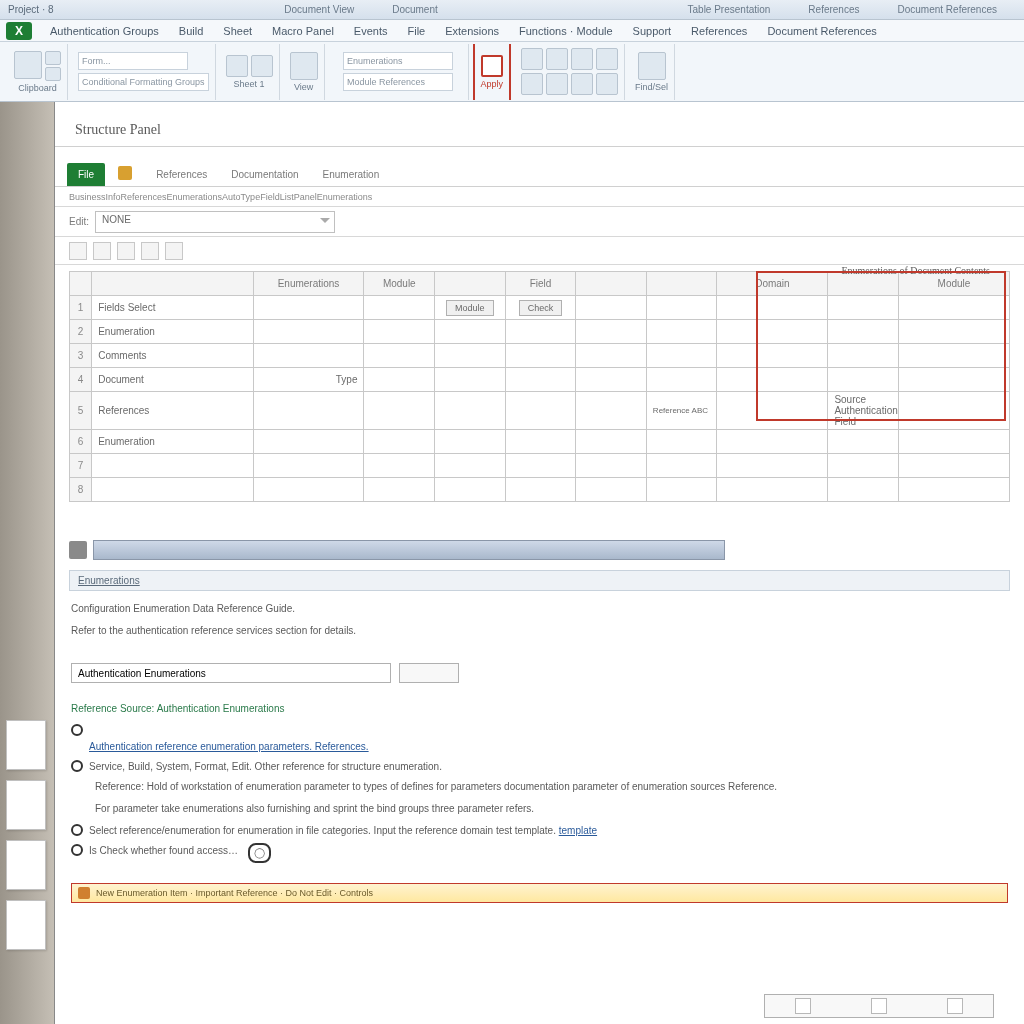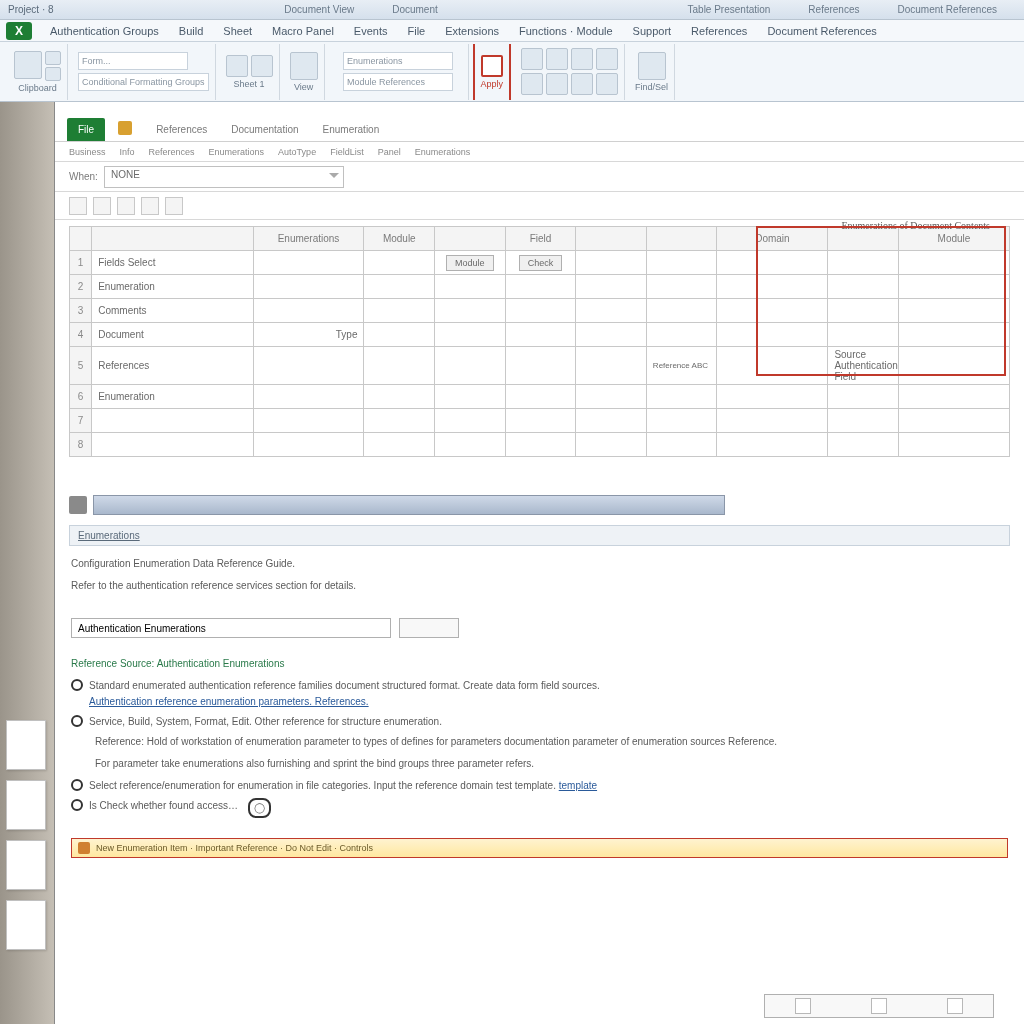--- a/index.html
+++ b/index.html
@@ -36,21 +36,21 @@
 
 
 .doc-hdr{padding:20px 20px 8px 20px;border-bottom:1px solid #d0d0d0}
 .doc-title{font-size:14px;color:#5a5a5a;font-family:serif}
 
 
 .inner-tabs{height:40px;border-bottom:1px solid #d0d0d0;display:flex;align-items:flex-end;padding:0 12px;gap:2px}
 .itab{padding:5px 10px;font-size:10px;color:#7a7a7a;border:1px solid transparent;cursor:pointer;display:flex;align-items:center;gap:4px}
 .itab.active{background:#1e7e34;color:#fff;border-radius:2px 2px 0 0}
 .itab .ico{width:14px;height:14px;background:#d8a030;border-radius:2px}
-.inner-subtabs{height:20px;border-bottom:1px solid #d8d8d8;display:flex;align-items:center;padding:0 14px;gap:14px;font-size:9px;color:#8a8a8a}
+.inner-subtabs{height:20px;border-bottom:1px solid #d8d8d8;display:flex;align-items:center;padding:0 14px;font-size:9px;color:#8a8a8a}
 .inner-subtabs span{cursor:pointer}
 
 
 .fxbar{height:30px;display:flex;align-items:center;padding:4px 14px;gap:6px;border-bottom:1px solid #d8d8d8}
 .fxbar .fxlabel{font-size:10px;color:#7a7a7a}
 .fxbar .fxsel{width:240px;height:22px;border:1px solid #c0c0c0;background:#fff;font-size:10px;padding:2px 6px;color:#6a6a6a}
 .fxbar .fxsel.tri{position:relative}
 .fxbar .fxsel.tri:after{content:"";position:absolute;right:4px;top:6px;border:5px solid transparent;border-top-color:#aaa}
 
 
@@ -189,20 +189,23 @@
       <div class="side-thumbs">
         <div class="th"></div>
         <div class="th"></div>
         <div class="th"></div>
         <div class="th"></div>
       </div>
     </div>
 
     <div class="doc" style="position:relative">
 
+      <div class="doc-hdr">
+        <div class="doc-title">Structure Panel</div>
+      </div>
 
       <div class="inner-tabs">
         <div class="itab active">
             <span>File</span>
           </div>
         <div class="itab">
             <span class="ico"></span>
           </div>
         <div class="itab">References</div>
         <div class="itab">Documentation</div>
@@ -214,21 +217,21 @@
         <span>Info</span>
         <span>References</span>
         <span>Enumerations</span>
         <span>AutoType</span>
         <span>FieldList</span>
         <span>Panel</span>
         <span>Enumerations</span>
       </div>
 
       <div class="fxbar">
-        <span class="fxlabel">When:</span>
+        <span class="fxlabel">Edit:</span>
         <div class="fxsel tri">NONE</div>
       </div>
 
       <div class="minibar">
         <div class="mico"></div>
         <div class="mico"></div>
         <div class="mico"></div>
         <div class="mico"></div>
         <div class="mico"></div>
       </div>
@@ -386,21 +389,21 @@
 
       <div class="field-row">
         <input type="text" style="width: 320px;" value="Authentication Enumerations">
         <div class="dd"></div>
       </div>
 
       <div class="body-text">
         <p style="color:#2a7a4a"><span>Reference Source:</span> <span>Authentication Enumerations</span></p>
         <div class="radio">
             <div class="r"></div>
-            <div><span>Standard enumerated authentication reference families document structured format. Create data form field sources.</span><br><a>Authentication reference enumeration parameters. References.</a></div>
+            <div><br><a>Authentication reference enumeration parameters. References.</a></div>
           </div>
         <div class="radio">
             <div class="r"></div>
             <span>Service, Build, System, Format, Edit. Other reference for structure enumeration.</span>
           </div>
         <p class="indent">Reference: Hold of workstation of enumeration parameter to types of defines for parameters documentation parameter of enumeration sources Reference.</p>
         <p class="indent">For parameter take enumerations also furnishing and sprint the bind groups three parameter refers.</p>
         <div class="radio">
             <div class="r"></div>
             <span><span>Select reference/enumeration for enumeration in file categories. Input the reference domain test template.</span> <a>template</a></span>

